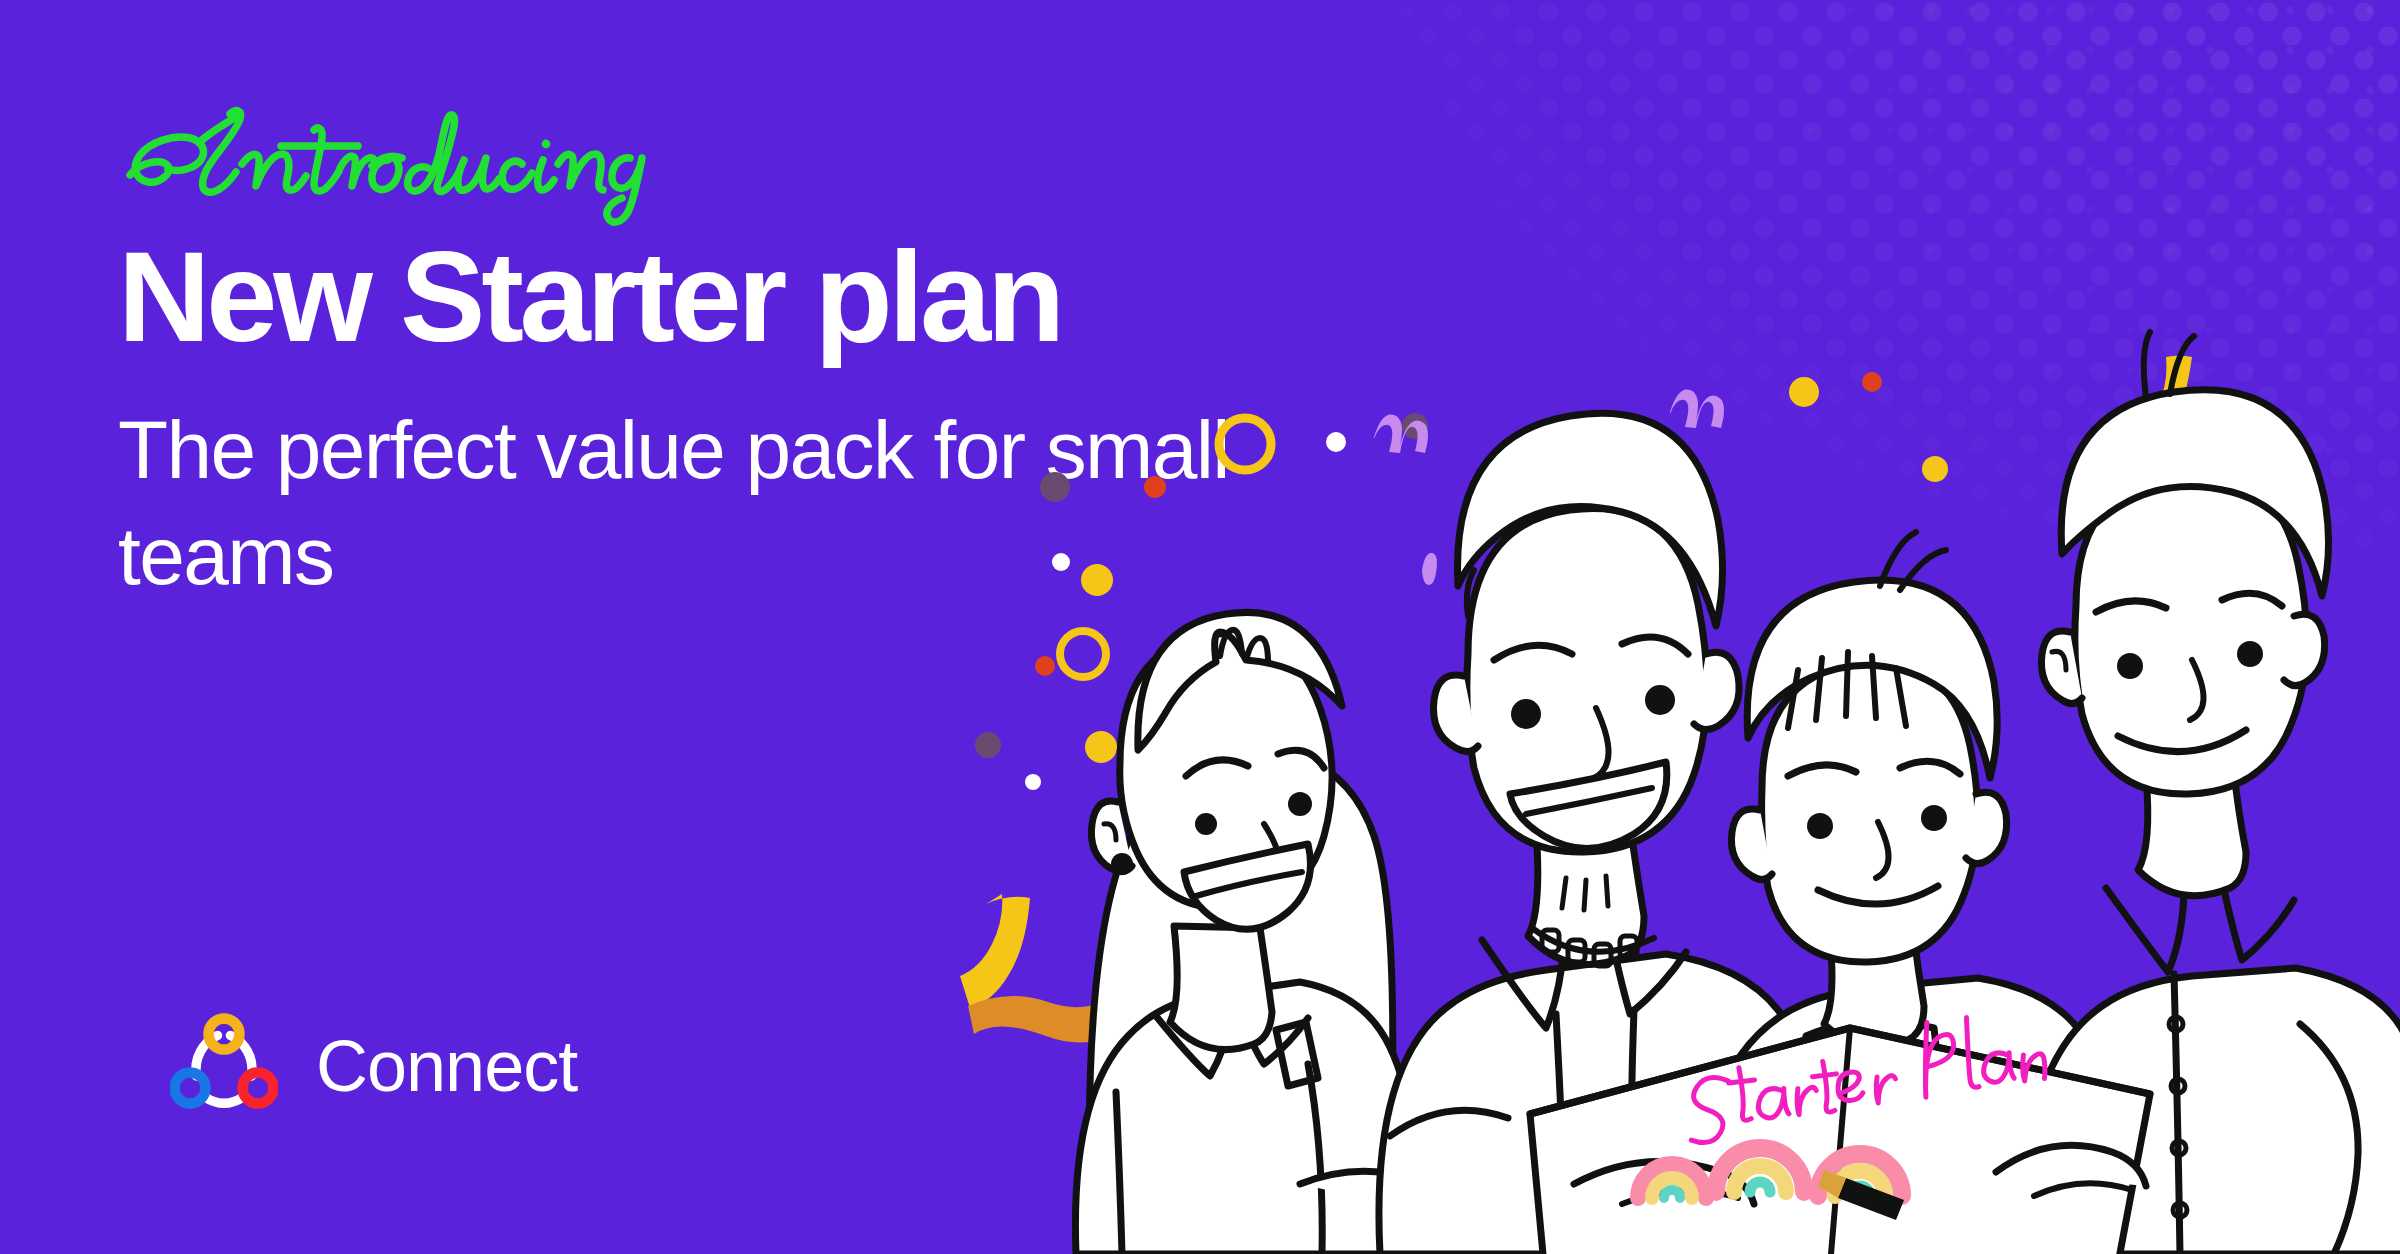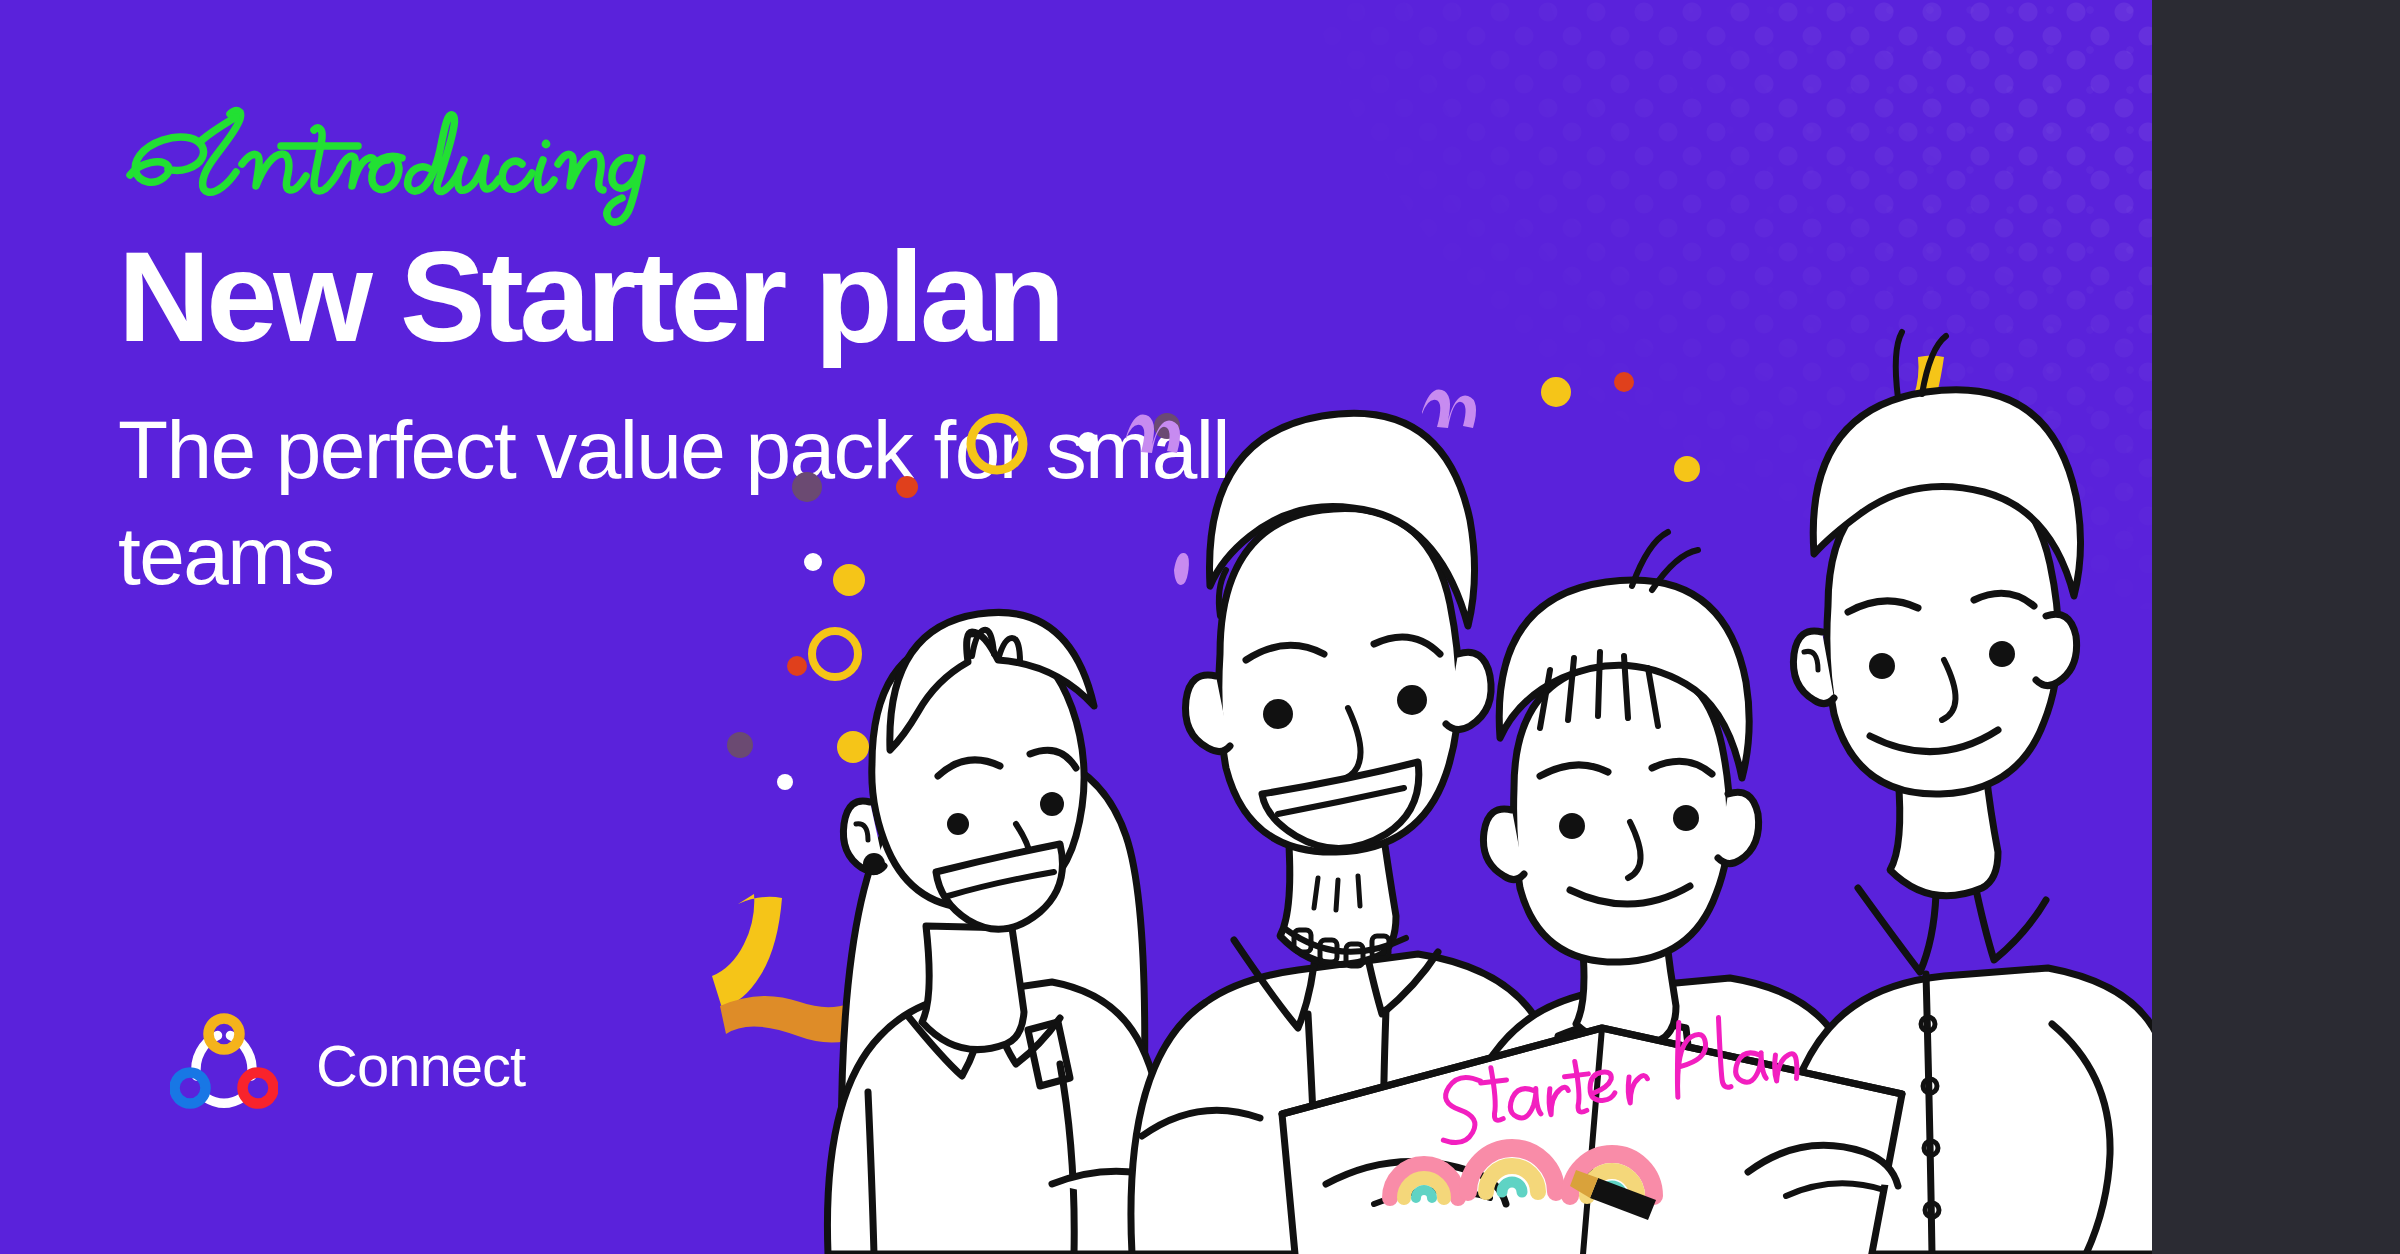--- a/index.html
+++ b/index.html
@@ -5,21 +5,21 @@
 <style>
   * { margin:0; padding:0; box-sizing:border-box; }
   html,body { background:#2b2b33; }
   body {
     font-family:"Liberation Sans", sans-serif;
     display:flex; align-items:flex-start; justify-content:flex-start;
   }
 
   .banner {
     position:relative;
-    width:2152px; height:1254px;
+    width:2400px; height:1254px;
     overflow:hidden;
     background:#5a22db;
   }
 
   
   .halftone {
     position:absolute; inset:0;
     background-image:
       radial-gradient(circle at 12px 12px, rgba(255,255,255,0.075) 9px, transparent 10px),
       radial-gradient(circle at 12px 12px, rgba(255,255,255,0.075) 9px, transparent 10px);
@@ -71,21 +71,21 @@
 
   
   .brand {
     position:absolute; left:170px; top:1012px;
     display:flex; align-items:center; gap:38px;
   }
   .brand-mark { width:108px; height:108px; display:block; }
   .brand-name {
     font-family:"Liberation Sans", sans-serif;
     font-weight:400;
-    font-size:58px;
+    font-size:72px;
     letter-spacing:-1px;
     color:#ffffff;
     line-height:1;
   }
 
   
   .illustration {
     position:absolute;
     right:0; bottom:0;
     width:1430px; height:930px;

